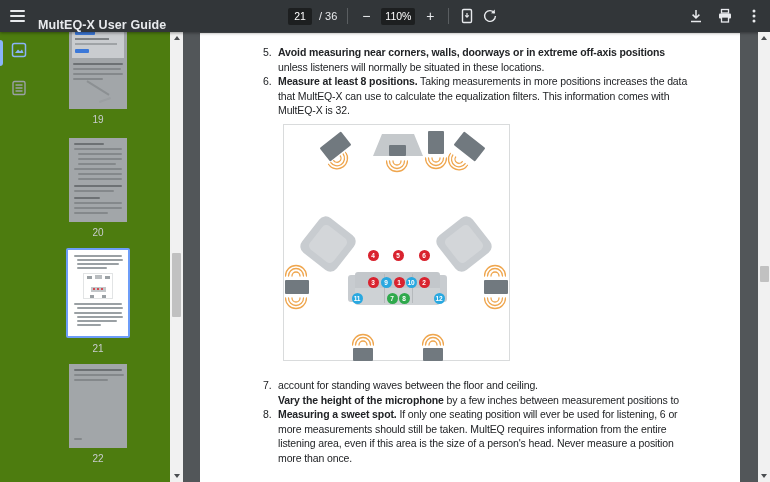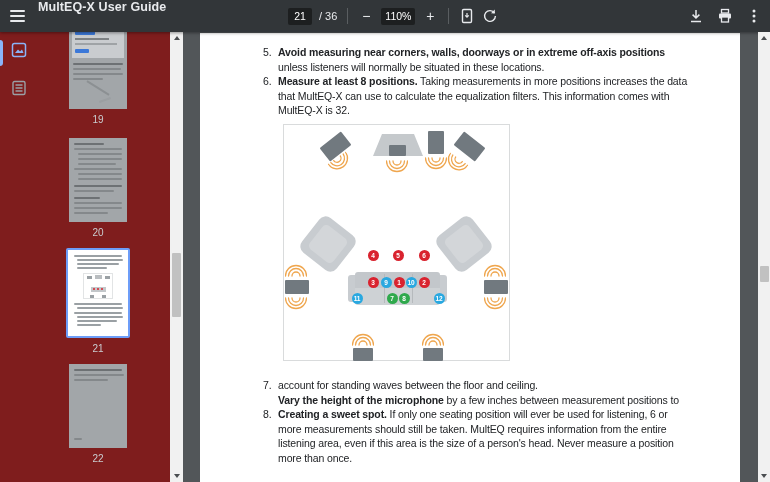--- a/index.html
+++ b/index.html
@@ -3,41 +3,41 @@
 <meta charset="utf-8">
 <style>
   * { margin:0; padding:0; box-sizing:border-box; }
   html,body { width:770px; height:482px; overflow:hidden; background:#525659;
     font-family:"Liberation Sans", sans-serif; }
 
   
   .toolbar { position:absolute; left:0; top:0; width:770px; height:32px;
     background:#323639; color:#e8eaed; z-index:30;
     box-shadow:0 1px 3px rgba(0,0,0,.4); }
-  .tb-left { position:absolute; left:0; top:0; height:32px; display:flex; align-items:flex-start; }
+  .tb-left { position:absolute; left:0; top:0; height:32px; display:flex; align-items:flex-end; }
   .hamburger { width:34px; height:32px; display:flex; flex-direction:column;
     justify-content:center; align-items:center; gap:3px; cursor:pointer; }
   .hamburger i { width:15px; height:2px; background:#e8eaed; border-radius:1px; }
   .tb-title { font-size:12.5px; font-weight:700; letter-spacing:.1px; margin-left:4px; }
   .tb-center { position:absolute; left:288px; top:0; height:32px; display:flex;
     align-items:center; gap:7px; }
   .numbox { background:#1d1f20; border-radius:2px; height:17px; min-width:24px;
     padding:0 4px; display:flex; align-items:center; justify-content:center;
     font-size:10.5px; color:#fff; }
   .pg-total { font-size:11px; color:#e8eaed; white-space:pre; }
   .tb-divider { width:1px; height:16px; background:#5a5e61; margin:0 3px; }
   .tb-btn { font-size:14px; color:#e8eaed; cursor:pointer; line-height:1;
     display:flex; align-items:center; justify-content:center; width:16px; height:20px; }
   .tb-right { position:absolute; right:8px; top:0; height:32px; display:flex;
     align-items:center; gap:13px; }
   .icon16 { width:16px; height:16px; display:block; }
 
   
   .sidebar { position:absolute; left:0; top:32px; width:183px; bottom:0;
-    background:#7f1d1d; display:flex; z-index:10; }
+    background:#4d7c0f; display:flex; z-index:10; }
   .iconstrip { width:38px; position:relative; }
   .active-bar { position:absolute; left:0; top:8px; width:3px; height:26px;
     background:#8ab4f8; border-radius:0 3px 3px 0; }
   .strip-btn { position:absolute; left:11px; width:17px; height:17px; cursor:pointer; }
   .thumbs { width:132px; position:relative; overflow:hidden; }
   .thumbwrap { position:absolute; left:31px; width:70px; margin-left:-6px; text-align:center; }
   .thumb { width:58px; height:76px; background:#a2a6a9; margin:0 auto; position:relative;
     overflow:hidden; cursor:pointer; }
   .thumb.big { height:84px; }
   .thumb-sel { width:64px; height:90px; margin:0 auto; border:2px solid #6d9df8;
@@ -400,21 +400,21 @@
           <div class="li">
             <span class="num">7.</span>
             <div class="lines">
               <div class="tline"><span>account for standing waves between the floor and ceiling.</span></div>
               <div class="tline"><b>Vary the height of the microphone</b><span> by a few inches between measurement positions to</span></div>
             </div>
           </div>
           <div class="li">
             <span class="num">8.</span>
             <div class="lines">
-              <div class="tline"><b>Creating a sweet spot.</b><span> If only one seating position will ever be used for listening, 6 or</span></div>
+              <div class="tline"><b>Measuring a sweet spot.</b><span> If only one seating position will ever be used for listening, 6 or</span></div>
               <div class="tline"><span>more measurements should still be taken. MultEQ requires information from the entire</span></div>
               <div class="tline"><span>listening area, even if this area is the size of a person's head. Never measure a position</span></div>
               <div class="tline"><span>more than once.</span></div>
             </div>
           </div>
         </div>
     </div>
   </div>
 </div>
 

